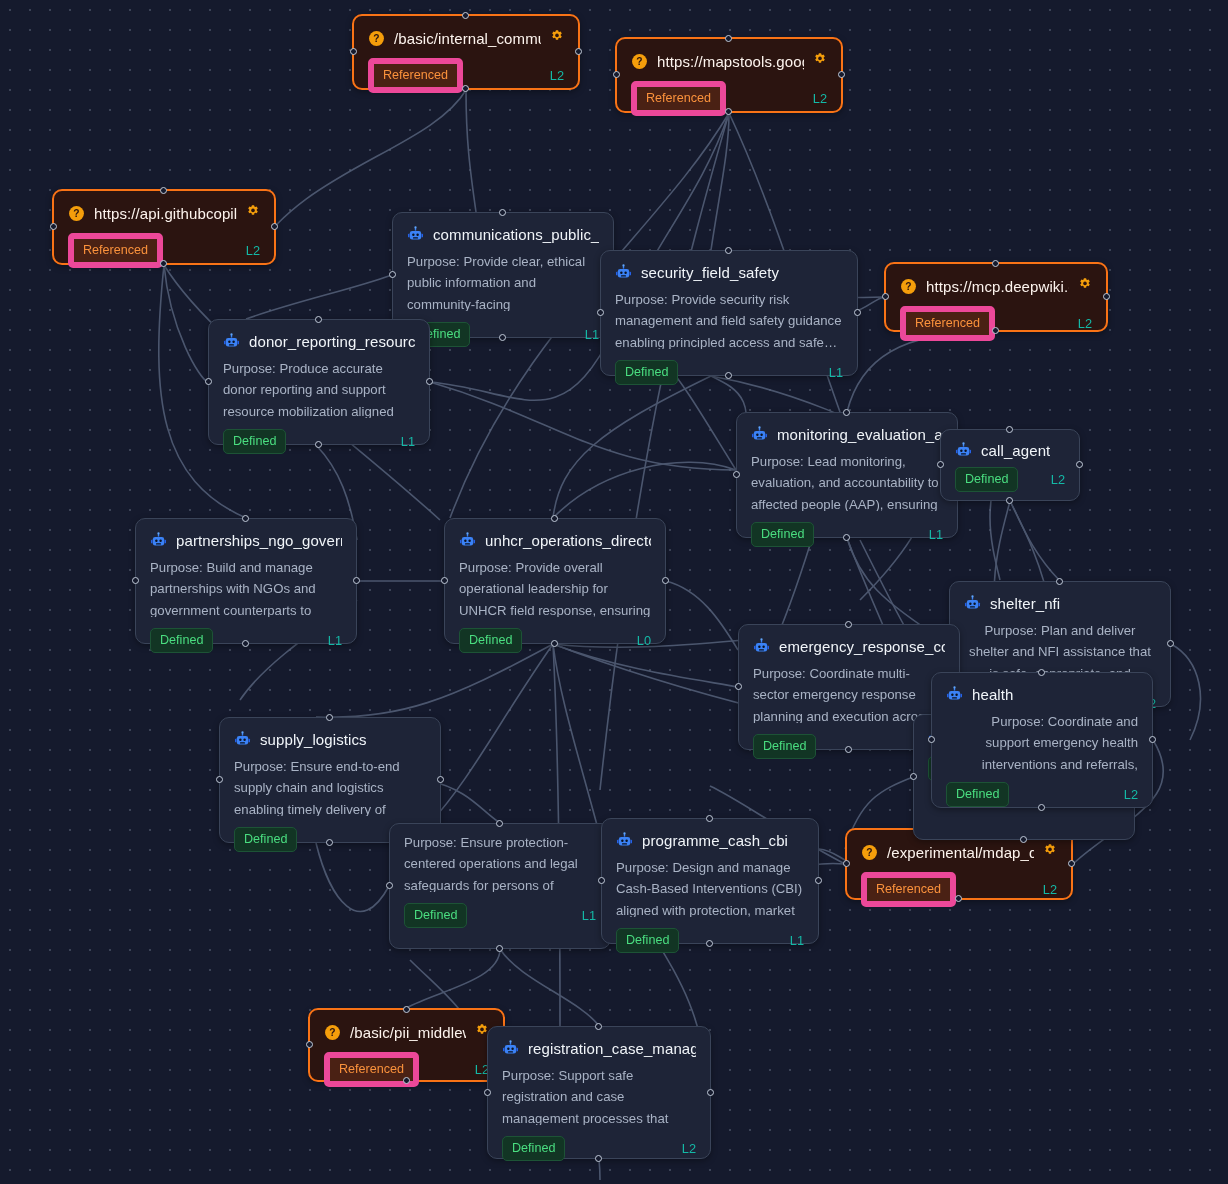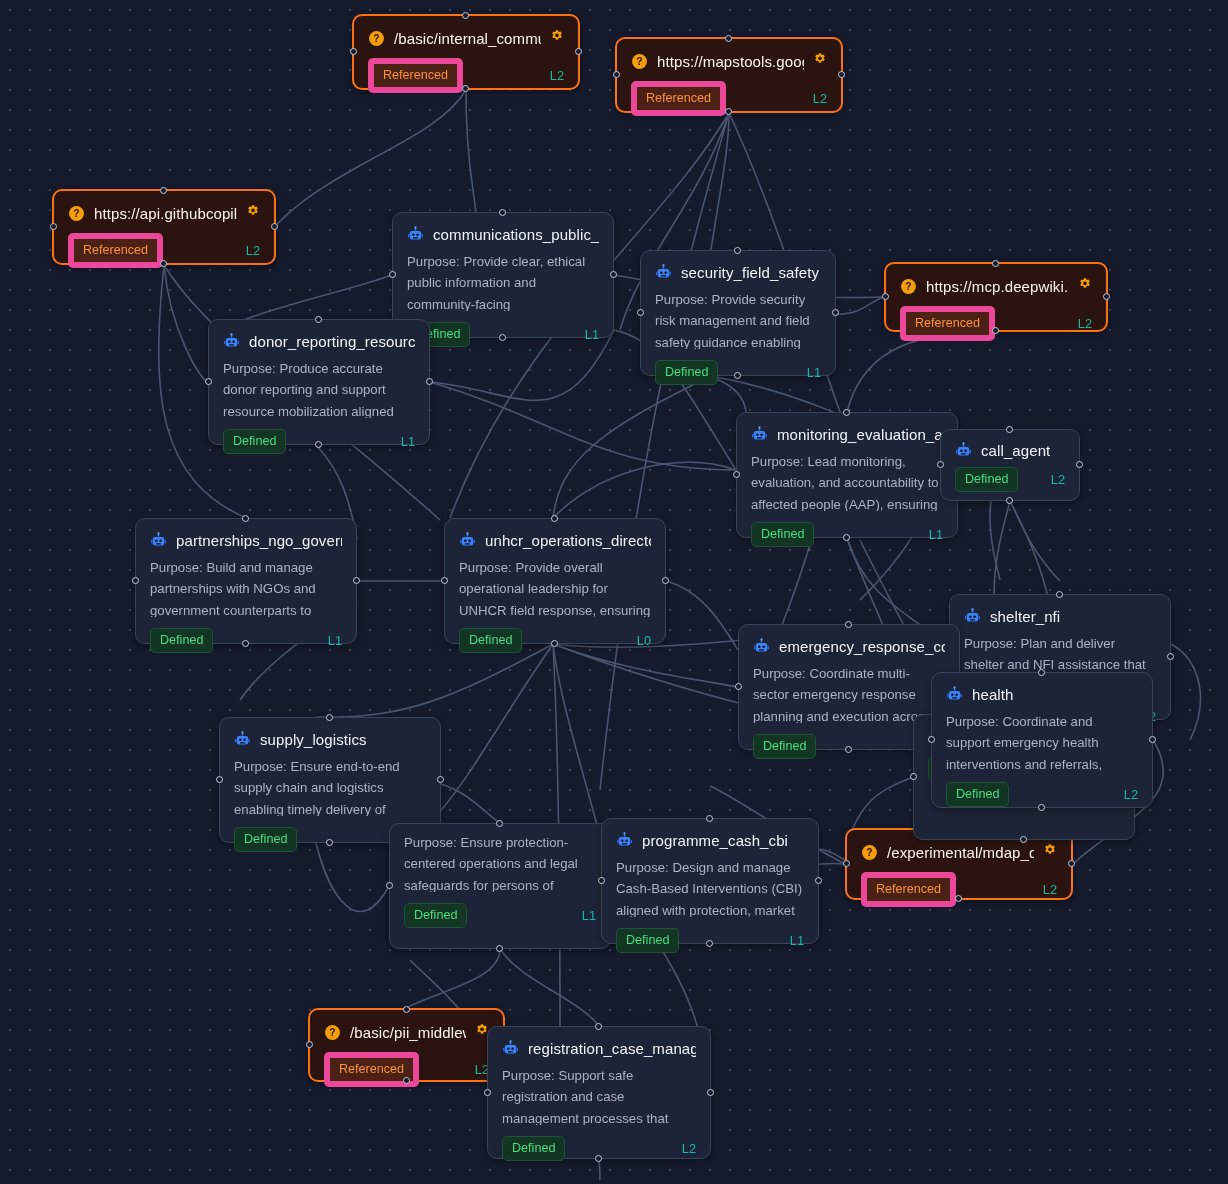--- a/index.html
+++ b/index.html
@@ -323,21 +323,21 @@
         <div class="purpose">Purpose: Provide clear, ethical public information and community-facing communication that supports…</div>
         <div class="node-foot">
           <span class="badge defined">Defined</span>
           <span class="level">L1</span>
         </div>
         <span class="port t"></span>
         <span class="port b"></span>
         <span class="port l"></span>
         <span class="port r"></span>
       </div>
-      <div class="node agent" style="left: 600px; top: 250px; width: 196px; height: 126px; z-index: 17; margin-left: 40px;">
+      <div class="node agent" style="left: 600px; top: 250px; width: 258px; height: 126px; z-index: 17;">
         <div class="node-head">
           <span>
             <svg class="ico" viewBox="0 0 24 24" aria-hidden="true">
   <rect x="4" y="7" width="16" height="12" rx="3.2" fill="#3b82f6"></rect>
   <rect x="11" y="2.5" width="2" height="4" fill="#3b82f6"></rect>
   <circle cx="12" cy="2" r="1.6" fill="#60a5fa"></circle>
   <rect x="1.4" y="11" width="2.2" height="5" rx="1" fill="#2563eb"></rect>
   <rect x="20.4" y="11" width="2.2" height="5" rx="1" fill="#2563eb"></rect>
   <circle cx="9" cy="12.4" r="1.7" fill="#0b1220"></circle>
   <circle cx="15" cy="12.4" r="1.7" fill="#0b1220"></circle>
@@ -478,21 +478,21 @@
         <div class="purpose">Purpose: Provide overall operational leadership for UNHCR field response, ensuring principled, safe, accountabl…</div>
         <div class="node-foot">
           <span class="badge defined">Defined</span>
           <span class="level">L0</span>
         </div>
         <span class="port t"></span>
         <span class="port b"></span>
         <span class="port l"></span>
         <span class="port r"></span>
       </div>
-      <div class="node agent" style="left: 949px; top: 594px; width: 222px; height: 126px; z-index: 23;">
+      <div class="node agent" style="left: 949px; top: 581px; width: 222px; height: 126px; z-index: 23; text-align: center;">
         <div class="node-head">
           <span>
             <svg class="ico" viewBox="0 0 24 24" aria-hidden="true">
   <rect x="4" y="7" width="16" height="12" rx="3.2" fill="#3b82f6"></rect>
   <rect x="11" y="2.5" width="2" height="4" fill="#3b82f6"></rect>
   <circle cx="12" cy="2" r="1.6" fill="#60a5fa"></circle>
   <rect x="1.4" y="11" width="2.2" height="5" rx="1" fill="#2563eb"></rect>
   <rect x="20.4" y="11" width="2.2" height="5" rx="1" fill="#2563eb"></rect>
   <circle cx="9" cy="12.4" r="1.7" fill="#0b1220"></circle>
   <circle cx="15" cy="12.4" r="1.7" fill="#0b1220"></circle>
@@ -555,21 +555,21 @@
         </div>
         <div class="node-foot">
           <span class="badge defined">Defined</span>
           <span class="level">L2</span>
         </div>
         <span class="port t"></span>
         <span class="port b"></span>
         <span class="port l"></span>
         <span class="port r"></span>
       </div>
-      <div class="node agent" style="left: 931px; top: 672px; width: 222px; height: 136px; z-index: 26;">
+      <div class="node agent" style="left: 931px; top: 672px; width: 222px; height: 136px; z-index: 26; text-align: right;">
         <div class="node-head">
           <span>
             <svg class="ico" viewBox="0 0 24 24" aria-hidden="true">
   <rect x="4" y="7" width="16" height="12" rx="3.2" fill="#3b82f6"></rect>
   <rect x="11" y="2.5" width="2" height="4" fill="#3b82f6"></rect>
   <circle cx="12" cy="2" r="1.6" fill="#60a5fa"></circle>
   <rect x="1.4" y="11" width="2.2" height="5" rx="1" fill="#2563eb"></rect>
   <rect x="20.4" y="11" width="2.2" height="5" rx="1" fill="#2563eb"></rect>
   <circle cx="9" cy="12.4" r="1.7" fill="#0b1220"></circle>
   <circle cx="15" cy="12.4" r="1.7" fill="#0b1220"></circle>

